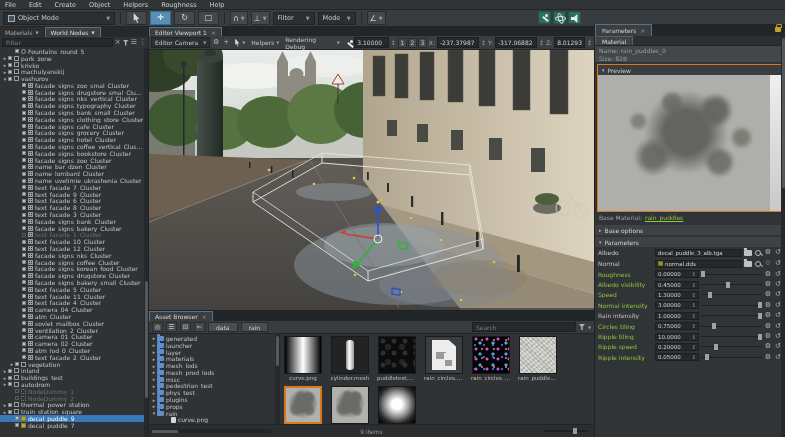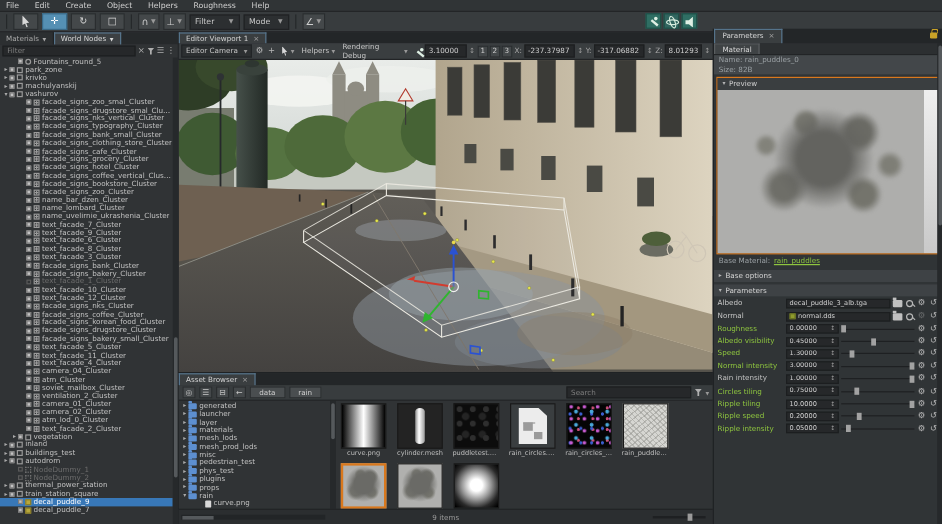--- a/index.html
+++ b/index.html
@@ -202,20 +202,25 @@
   <span>File</span>
       <span>Edit</span>
       <span>Create</span>
       <span>Object</span>
       <span>Helpers</span>
       <span>Roughness</span>
       <span>Help</span>
     </div>
 
   <div class="toolbar">
+    <div class="combo" style="width:112px">
+      <span class="cube"></span>
+      <span>Object Mode</span>
+      <span class="car">▼</span>
+    </div>
     <div class="sep"></div>
     <div class="tbtn">
         <span class="cursor-shape"></span>
       </div>
     <div class="tbtn active">
         <span class="glyph">✛</span>
       </div>
     <div class="tbtn">
         <span class="glyph">↻</span>
       </div>

